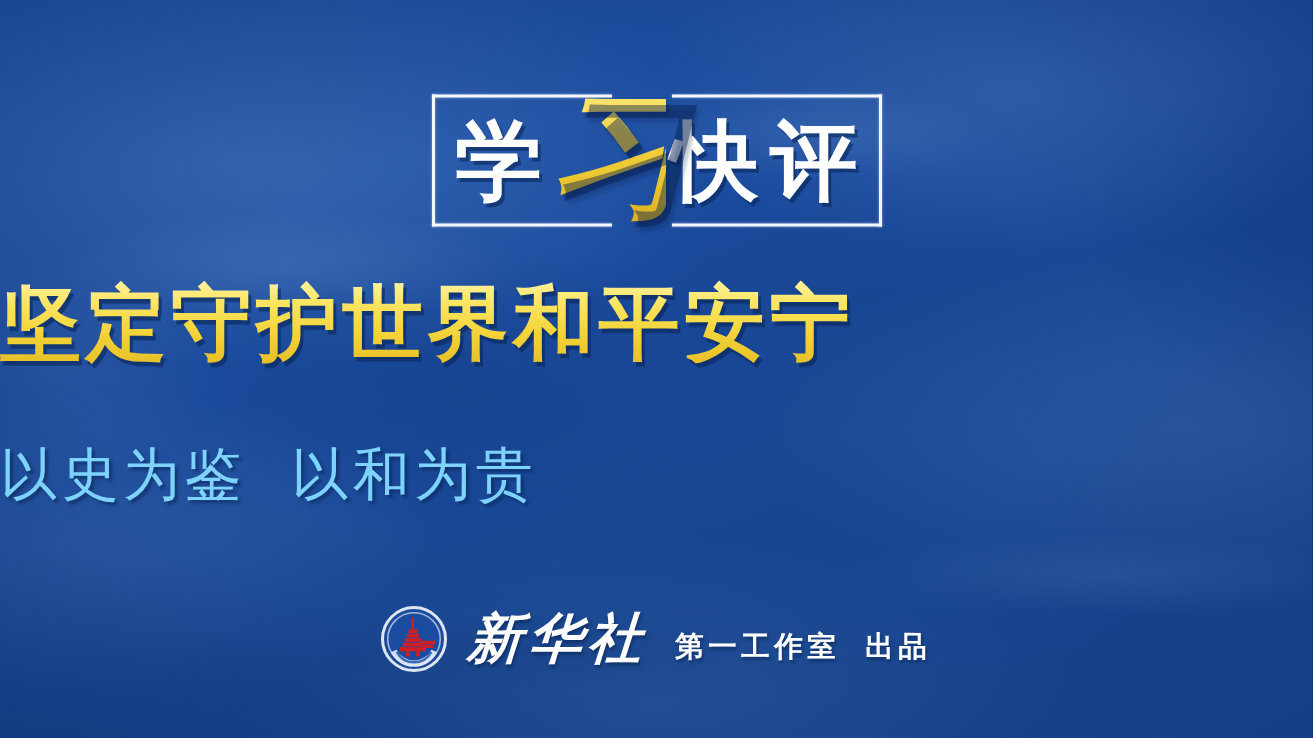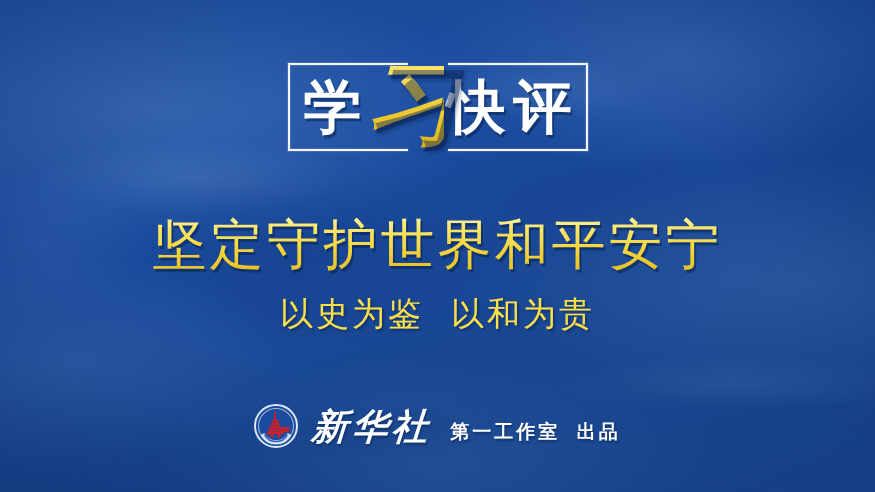--- a/index.html
+++ b/index.html
@@ -128,48 +128,46 @@
     background-clip: text;
     -webkit-text-fill-color: transparent;
     filter: drop-shadow(2px 3px 1px rgba(8,34,82,0.50));
   }
 
   
   .headline {
     position: absolute;
     left: 0; right: 0;
     top: 186px;
-    text-align: center;
+    text-align: left;
     font-family: "DejaVu Sans", "Liberation Sans", sans-serif;
-    font-weight: 400;
+    font-weight: 700;
     font-size: 54px;
     line-height: 1.1;
     letter-spacing: 3px;
     color: #f6de4f;
     background: linear-gradient(180deg, #fff3a3 0%, #fbe564 26%, #f3d338 62%, #e6bd25 100%);
     -webkit-background-clip: text;
     background-clip: text;
     -webkit-text-fill-color: transparent;
     filter: drop-shadow(2px 3px 0 rgba(9,36,86,0.60));
     white-space: nowrap;
-    margin-top: 29px;
   }
 
   
   .subtitle {
     position: absolute;
     left: 0; right: 0;
     top: 294px;
-    text-align: center;
     font-family: "DejaVu Sans", "Liberation Sans", sans-serif;
     font-weight: 400;
-    font-size: 33px;
+    font-size: 38px;
     line-height: 1.2;
     letter-spacing: 3px;
-    color: #fde047;
+    color: #7dd3fc;
     text-shadow: 2px 2px 2px rgba(9,34,80,0.55);
     white-space: pre;
   }
 
   
   .footer {
     position: absolute;
     left: 0; right: 0;
     bottom: 44px;
     display: flex;

